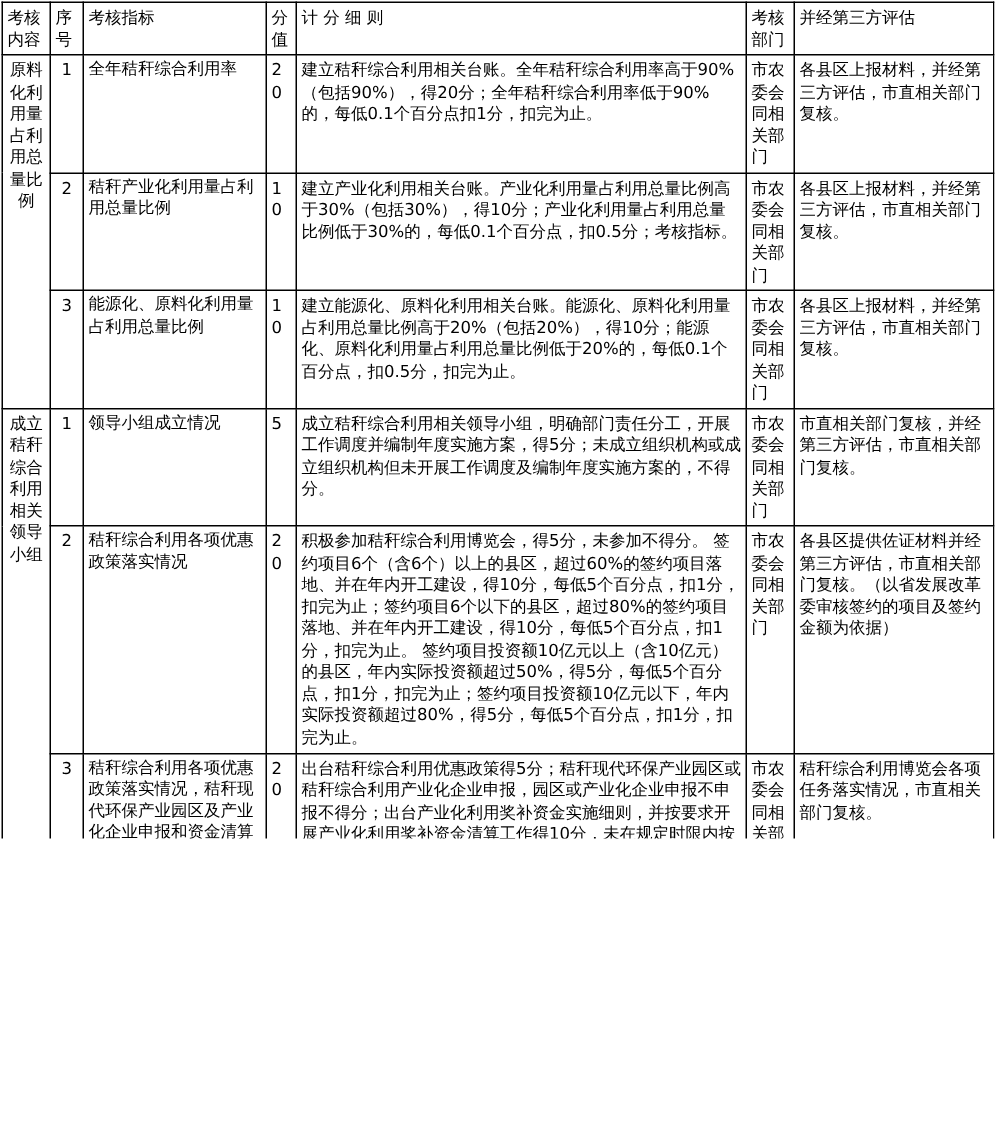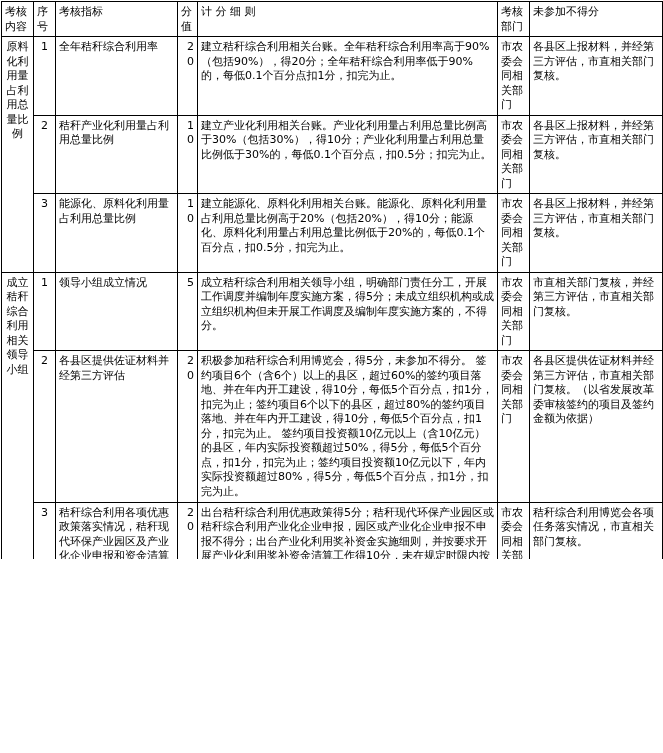--- a/index.html
+++ b/index.html
@@ -50,21 +50,21 @@
   .cell-content {
     text-align: center;
     vertical-align: middle;
     line-height: 1.35;
   }
   .cell-no {
     text-align: center;
     vertical-align: middle;
   }
   .cell-score {
-    text-align: right;
+    text-align: left;
     vertical-align: middle;
   }
   .cell-dept {
     line-height: 1.3;
     vertical-align: middle;
     text-align: left;
     padding-left: 3px;
     padding-right: 2px;
   }
   .cell-index {
@@ -93,37 +93,37 @@
       <col class="c-source">
     </colgroup>
     <tbody>
       <tr class="hdr">
         <td>考核内容</td>
         <td>序号</td>
         <td>考核指标</td>
         <td>分值</td>
         <td>计 分 细 则</td>
         <td>考核部门</td>
-        <td>未参加不得分</td>
+        <td>并经第三方评估</td>
       </tr>
 
       <tr>
         <td class="cell-content" rowspan="3">原料化利用量占利用总量比例</td>
         <td class="cell-no">1</td>
         <td class="cell-index">全年秸秆综合利用率</td>
         <td class="cell-score">20</td>
         <td class="cell-rule">建立秸秆综合利用相关台账。全年秸秆综合利用率高于90%（包括90%），得20分；全年秸秆综合利用率低于90%的，每低0.1个百分点扣1分，扣完为止。</td>
         <td class="cell-dept">市农委会同相关部门</td>
         <td class="cell-source">各县区上报材料，并经第三方评估，市直相关部门复核。</td>
       </tr>
       <tr>
         <td class="cell-no">2</td>
         <td class="cell-index">秸秆产业化利用量占利用总量比例</td>
         <td class="cell-score">10</td>
-        <td class="cell-rule">建立产业化利用相关台账。产业化利用量占利用总量比例高于30%（包括30%），得10分；产业化利用量占利用总量比例低于30%的，每低0.1个百分点，扣0.5分；扣完为止。</td>
+        <td class="cell-rule">建立产业化利用相关台账。产业化利用量占利用总量比例高于30%（包括30%），得10分；产业化利用量占利用总量比例低于30%的，每低0.1个百分点，扣0.5分；考核指标。</td>
         <td class="cell-dept">市农委会同相关部门</td>
         <td class="cell-source">各县区上报材料，并经第三方评估，市直相关部门复核。</td>
       </tr>
       <tr>
         <td class="cell-no">3</td>
         <td class="cell-index">能源化、原料化利用量占利用总量比例</td>
         <td class="cell-score">10</td>
         <td class="cell-rule">建立能源化、原料化利用相关台账。能源化、原料化利用量占利用总量比例高于20%（包括20%），得10分；能源化、原料化利用量占利用总量比例低于20%的，每低0.1个百分点，扣0.5分，扣完为止。</td>
         <td class="cell-dept">市农委会同相关部门</td>
         <td class="cell-source">各县区上报材料，并经第三方评估，市直相关部门复核。</td>
@@ -133,21 +133,21 @@
         <td class="cell-content" rowspan="3">成立秸秆综合利用相关领导小组</td>
         <td class="cell-no">1</td>
         <td class="cell-index">领导小组成立情况</td>
         <td class="cell-score">5</td>
         <td class="cell-rule">成立秸秆综合利用相关领导小组，明确部门责任分工，开展工作调度并编制年度实施方案，得5分；未成立组织机构或成立组织机构但未开展工作调度及编制年度实施方案的，不得分。</td>
         <td class="cell-dept">市农委会同相关部门</td>
         <td class="cell-source">市直相关部门复核，并经第三方评估，市直相关部门复核。</td>
       </tr>
       <tr>
         <td class="cell-no">2</td>
-        <td class="cell-index">各县区提供佐证材料并经第三方评估</td>
+        <td class="cell-index">秸秆综合利用各项优惠政策落实情况</td>
         <td class="cell-score">20</td>
         <td class="cell-rule">积极参加秸秆综合利用博览会，得5分，未参加不得分。
 签约项目6个（含6个）以上的县区，超过60%的签约项目落地、并在年内开工建设，得10分，每低5个百分点，扣1分，扣完为止；签约项目6个以下的县区，超过80%的签约项目落地、并在年内开工建设，得10分，每低5个百分点，扣1分，扣完为止。
 签约项目投资额10亿元以上（含10亿元）的县区，年内实际投资额超过50%，得5分，每低5个百分点，扣1分，扣完为止；签约项目投资额10亿元以下，年内实际投资额超过80%，得5分，每低5个百分点，扣1分，扣完为止。</td>
         <td class="cell-dept">市农委会同相关部门</td>
         <td class="cell-source">各县区提供佐证材料并经第三方评估，市直相关部门复核。（以省发展改革委审核签约的项目及签约金额为依据）</td>
       </tr>
       <tr>
         <td class="cell-no">3</td>
         <td class="cell-index">秸秆综合利用各项优惠政策落实情况，秸秆现代环保产业园区及产业化企业申报和资金清算情况</td>

